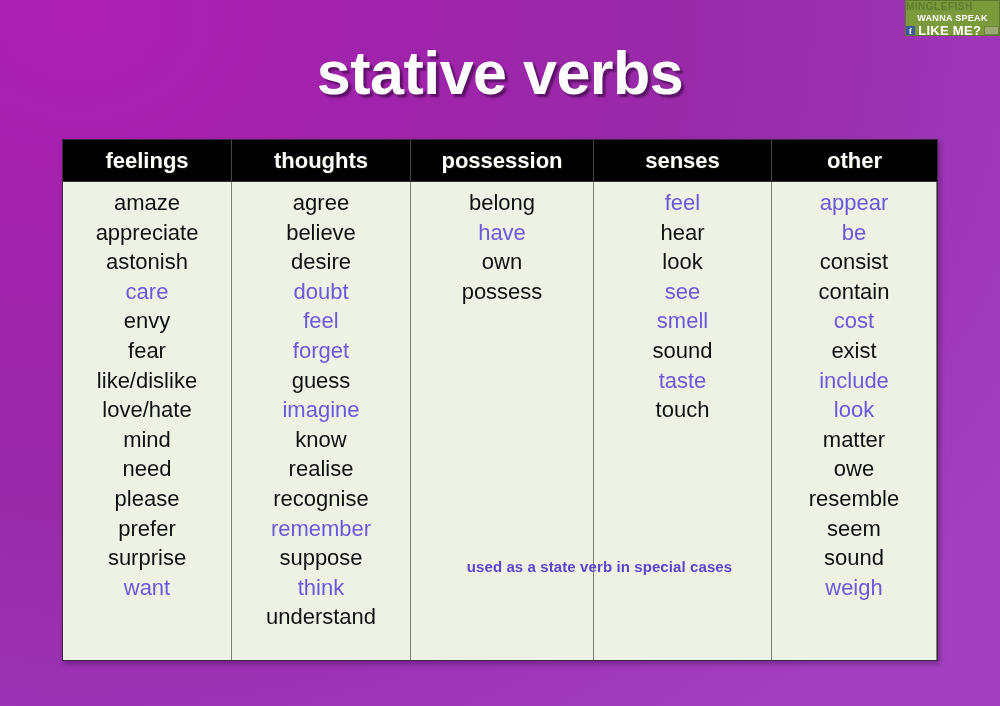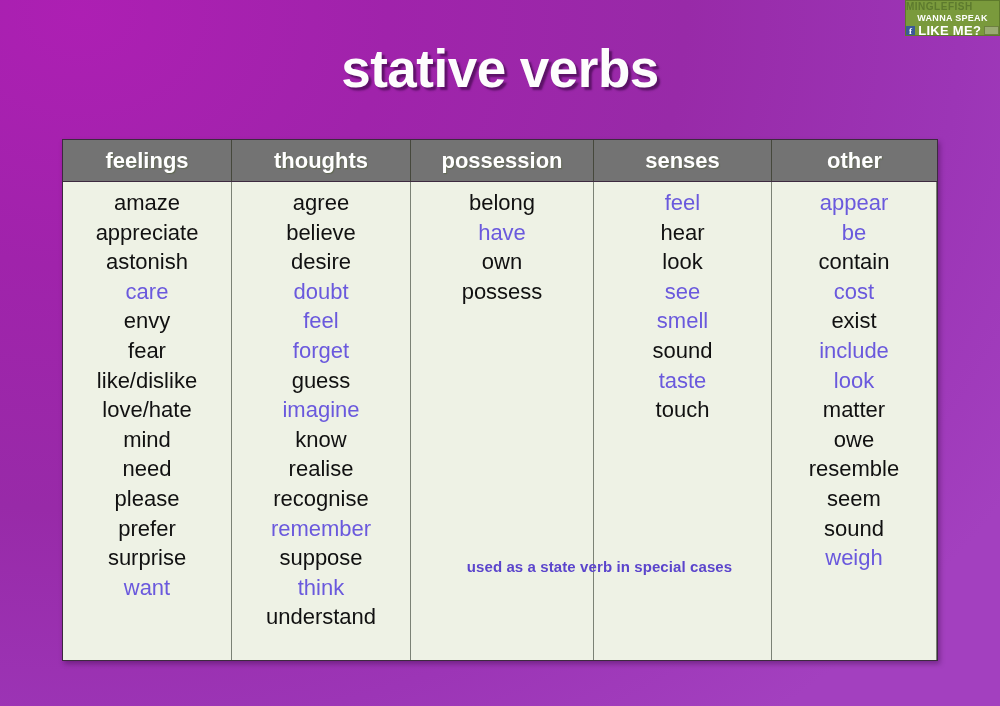--- a/index.html
+++ b/index.html
@@ -91,21 +91,21 @@
     border: 1px solid #6d8040;
   }
 
   
   #title {
     position: absolute;
     top: 38px;
     left: 0;
     width: 1000px;
     text-align: center;
-    font-size: 53px;
+    font-size: 61px;
     font-weight: bold;
     color: #fdfdfd;
     letter-spacing: -0.5px;
     text-shadow: 3px 3px 2px rgba(40,0,50,0.55);
     font-family: "Liberation Sans", sans-serif;
   }
 
   
   #table-wrap {
     position: absolute;
@@ -116,21 +116,21 @@
     box-sizing: border-box;
     border: 1px solid #3d2a3f;
     box-shadow: 2px 3px 5px rgba(40,0,50,0.35);
     background: #eef2e5;
     display: flex;
     flex-direction: column;
   }
   #head-row {
     display: flex;
     height: 41px;
-    background: #737373;
+    background: #000000;
     border-bottom: 1px solid #3d2a3f;
     flex: none;
   }
   #head-row .hcell {
     display: flex;
     align-items: center;
     justify-content: center;
     font-size: 22px;
     font-weight: bold;
     color: #ffffff;
@@ -263,20 +263,21 @@
           <div class="word">look</div>
           <div class="word hl">see</div>
           <div class="word hl">smell</div>
           <div class="word">sound</div>
           <div class="word hl">taste</div>
           <div class="word">touch</div>
         </div>
       <div class="bcell col-4">
           <div class="word hl">appear</div>
           <div class="word hl">be</div>
+          <div class="word">consist</div>
           <div class="word">contain</div>
           <div class="word hl">cost</div>
           <div class="word">exist</div>
           <div class="word hl">include</div>
           <div class="word hl">look</div>
           <div class="word">matter</div>
           <div class="word">owe</div>
           <div class="word">resemble</div>
           <div class="word">seem</div>
           <div class="word">sound</div>

